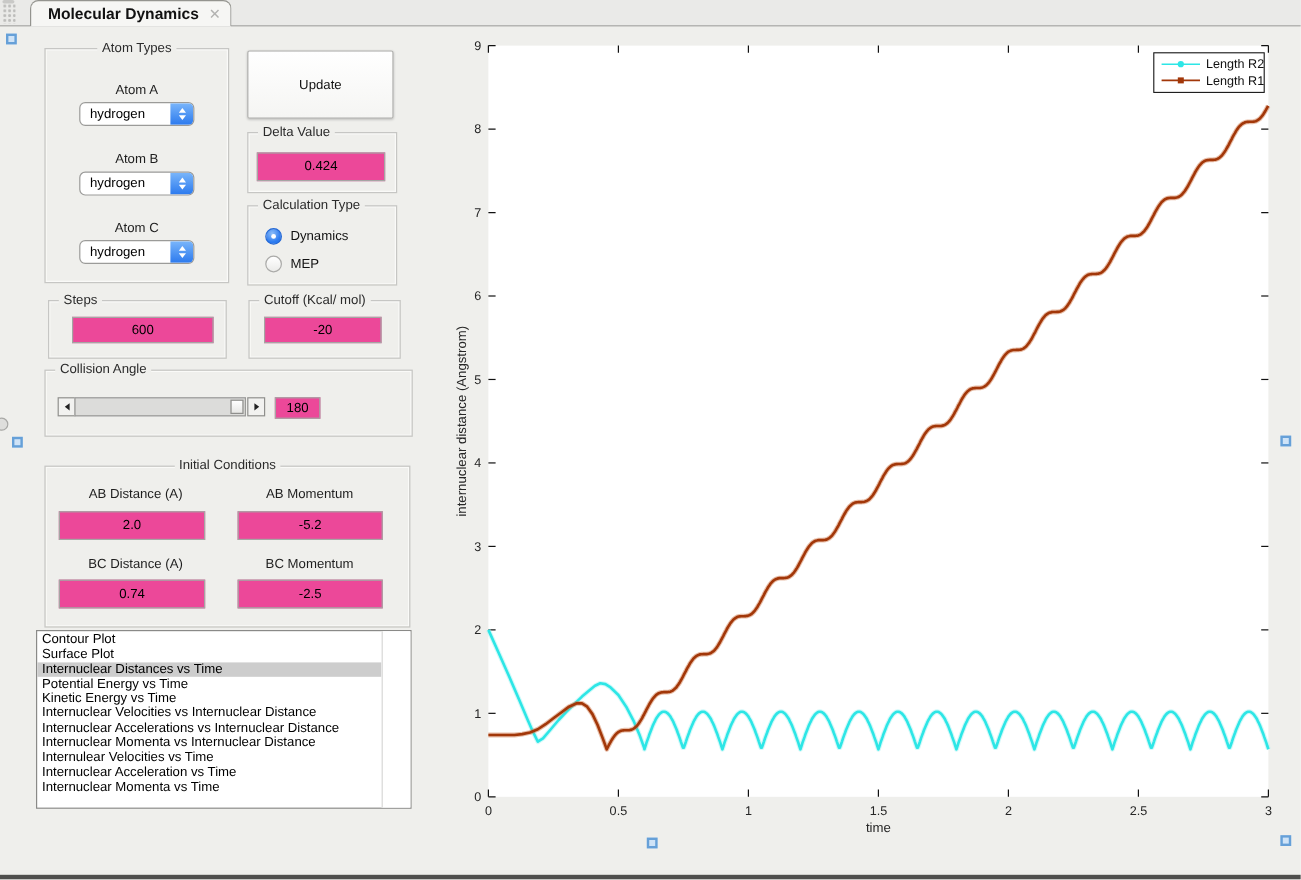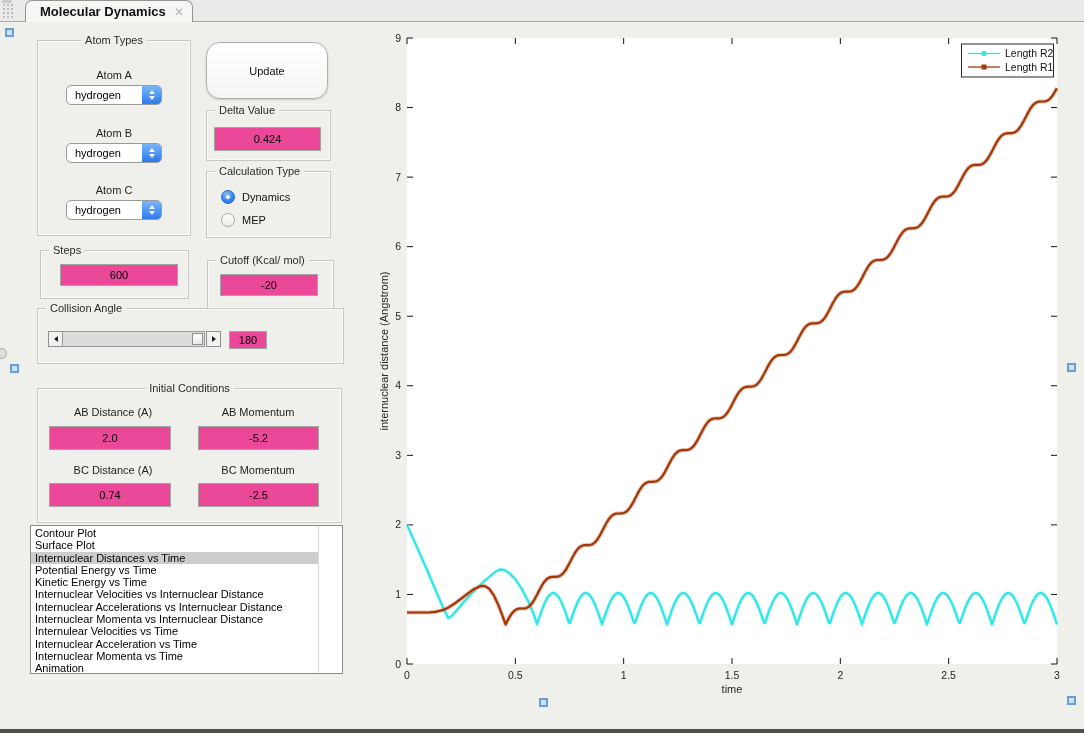--- a/index.html
+++ b/index.html
@@ -23,41 +23,41 @@
   .panel-title{position:absolute;top:-7px;background:#efefec;font-size:11px;color:#2b2b2b;
                padding:0 4px;white-space:nowrap;}
   .pt-center{left:50%;transform:translateX(-50%);}
   .pt-left{left:8px;}
   .ctl-label{position:absolute;font-size:11px;color:#1e1e1e;text-align:center;white-space:nowrap;}
 
   #p-atom{left:37px;top:40px;width:152px;height:194px;}
   #p-delta{left:206px;top:110px;width:123px;height:49px;}
   #p-calc{left:206px;top:171px;width:123px;height:65px;}
   #p-steps{left:40px;top:250px;width:147px;height:47px;}
-  #p-cutoff{left:207px;top:260px;width:125px;height:47px;}
+  #p-cutoff{left:207px;top:250px;width:125px;height:47px;}
   #p-coll{left:37px;top:308px;width:305px;height:54px;}
   #p-init{left:37px;top:388px;width:303px;height:133px;}
 
   
   .popup{position:absolute;left:28px;width:96px;height:20px;background:#fff;border:1px solid #9b9b99;
          border-radius:5px;display:flex;align-items:center;box-sizing:border-box;overflow:hidden;}
   .popup-text{flex:1;font-size:11px;padding-left:8px;color:#000;}
   .popup-btn{width:19px;height:100%;background:linear-gradient(#79b5fa,#2c7aee);
          display:flex;flex-direction:column;align-items:center;justify-content:center;}
   .chev-up{width:0;height:0;border-left:3px solid transparent;border-right:3px solid transparent;
            border-bottom:4px solid #fff;margin-bottom:2px;}
   .chev-dn{width:0;height:0;border-left:3px solid transparent;border-right:3px solid transparent;
            border-top:4px solid #fff;}
   .l-atom-a{left:0;top:28px;width:152px;} .popup-a{top:44px;}
   .l-atom-b{left:0;top:86px;width:152px;} .popup-b{top:102px;}
   .l-atom-c{left:0;top:143px;width:152px;} .popup-c{top:159px;}
 
   
   #btn-update{position:absolute;left:206px;top:42px;width:122px;height:57px;
-      background:linear-gradient(#ffffff,#f5f5f3);border:1px solid #b0b0ae;border-radius:14px;
+      background:linear-gradient(#ffffff,#f5f5f3);border:1px solid #b0b0ae;border-radius:2px;
       box-shadow:0 1px 2px rgba(0,0,0,.18);font-size:11px;color:#111;
       display:flex;align-items:center;justify-content:center;box-sizing:border-box;}
 
   
   .edit{position:absolute;background:#ec4899;border:1px solid #a5a5a3;font-size:11px;text-align:center;
         font-family:"Liberation Sans",sans-serif;color:#000;box-sizing:border-box;padding:0;outline:none;}
   #p-delta .edit{left:7px;top:16px;width:107px;height:24px;}
   #p-steps .edit{left:19px;top:13px;width:118px;height:22px;}
   #p-cutoff .edit{left:12px;top:13px;width:98px;height:22px;}
   #p-coll .edit{left:191px;top:22px;width:38px;height:18px;}
@@ -205,21 +205,20 @@
       <div class="li">Surface Plot</div>
       <div class="li sel">Internuclear Distances vs Time</div>
       <div class="li">Potential Energy vs Time</div>
       <div class="li">Kinetic Energy vs Time</div>
       <div class="li">Internuclear Velocities vs Internuclear Distance</div>
       <div class="li">Internuclear Accelerations vs Internuclear Distance</div>
       <div class="li">Internuclear Momenta vs Internuclear Distance</div>
       <div class="li">Internulear Velocities vs Time</div>
       <div class="li">Internuclear Acceleration vs Time</div>
       <div class="li">Internuclear Momenta vs Time</div>
-      <div class="li">Animation</div>
     </div>
   <div class="list-gutter"></div>
 </div>
 
 <div id="plot-wrap"><svg width="704" height="692">
       <rect x="27" y="14" width="650" height="626" fill="#ffffff" stroke="none"></rect>
       <line x1="27" y1="640" x2="27" y2="634" stroke="#111" stroke-width="1"></line>
       <line x1="27" y1="14" x2="27" y2="20" stroke="#111" stroke-width="1"></line>
       <text x="27" y="655" text-anchor="middle" font-size="10.5px" fill="#262626">0</text>
       <line x1="135.33333333333331" y1="640" x2="135.33333333333331" y2="634" stroke="#111" stroke-width="1"></line>

